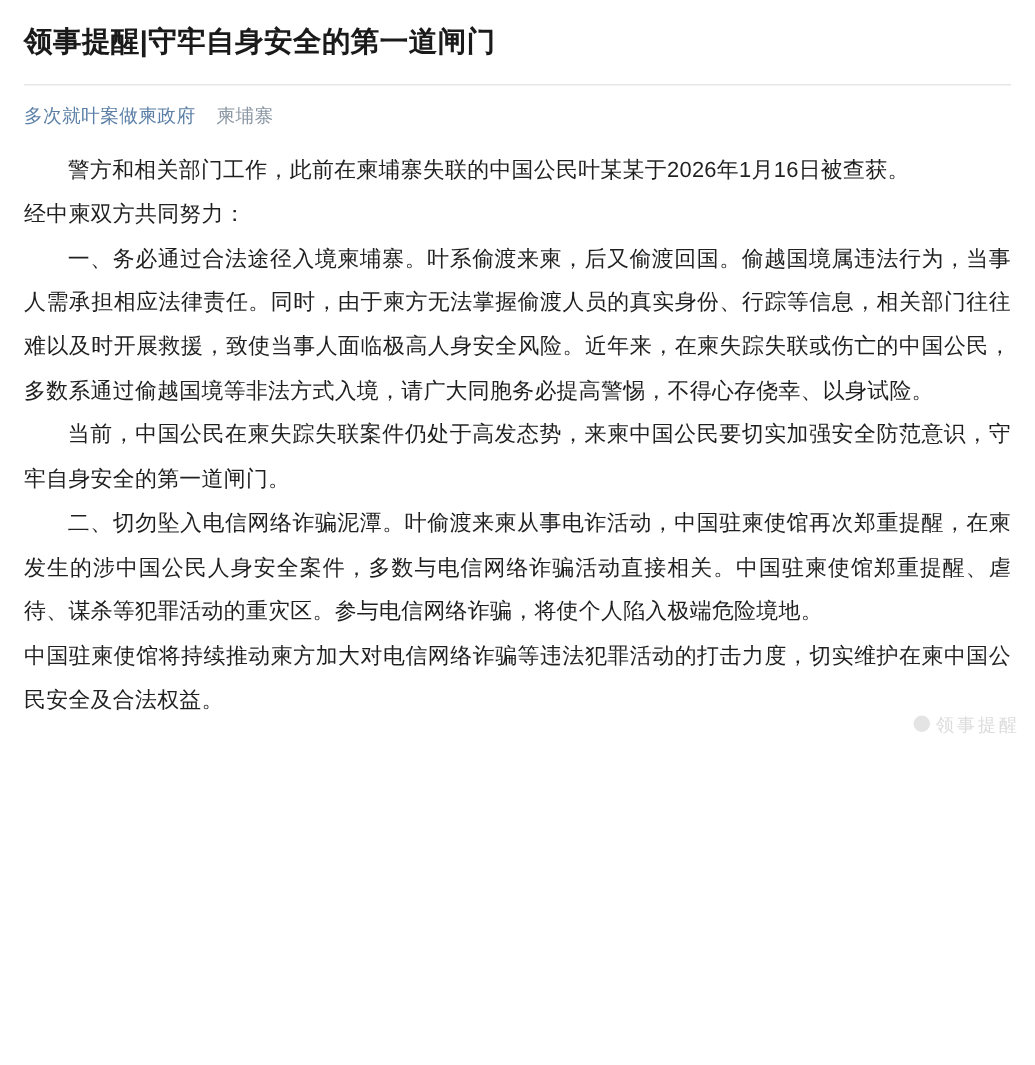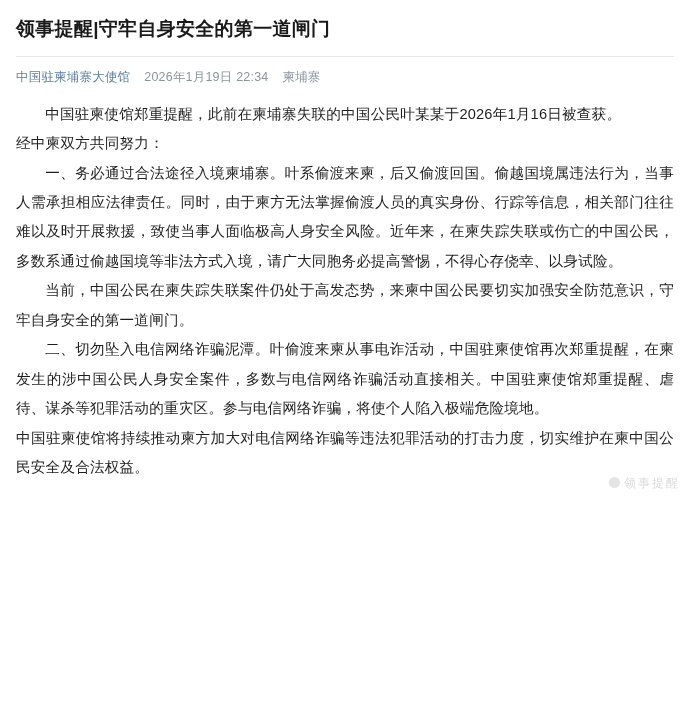--- a/index.html
+++ b/index.html
@@ -89,27 +89,26 @@
 </head>
 <body>
 
 <div class="page">
 
   <h1 class="headline">领事提醒|守牢自身安全的第一道闸门</h1>
 
   <div class="rule"></div>
 
   <div class="meta">
-    <span class="source">中国驻柬埔寨大使馆</span>
-    <span class="date">2026年1月19日 22:34</span>
+    <span class="source">多次就叶案做柬政府</span>
     <span class="loc">柬埔寨</span>
   </div>
 
   <div class="article">
-    <p>中国驻柬使馆郑重提醒，此前在柬埔寨失联的中国公民叶某某于2026年1月16日被查获。</p>
+    <p>警方和相关部门工作，此前在柬埔寨失联的中国公民叶某某于2026年1月16日被查获。</p>
     <p class="noindent">经中柬双方共同努力：</p>
     <p>一、务必通过合法途径入境柬埔寨。叶系偷渡来柬，后又偷渡回国。偷越国境属违法行为，当事人需承担相应法律责任。同时，由于柬方无法掌握偷渡人员的真实身份、行踪等信息，相关部门往往难以及时开展救援，致使当事人面临极高人身安全风险。近年来，在柬失踪失联或伤亡的中国公民，多数系通过偷越国境等非法方式入境，请广大同胞务必提高警惕，不得心存侥幸、以身试险。</p>
     <p>当前，中国公民在柬失踪失联案件仍处于高发态势，来柬中国公民要切实加强安全防范意识，守牢自身安全的第一道闸门。</p>
     <p>二、切勿坠入电信网络诈骗泥潭。叶偷渡来柬从事电诈活动，中国驻柬使馆再次郑重提醒，在柬发生的涉中国公民人身安全案件，多数与电信网络诈骗活动直接相关。中国驻柬使馆郑重提醒、虐待、谋杀等犯罪活动的重灾区。参与电信网络诈骗，将使个人陷入极端危险境地。</p>
     <p class="noindent">中国驻柬使馆将持续推动柬方加大对电信网络诈骗等违法犯罪活动的打击力度，切实维护在柬中国公民安全及合法权益。</p>
   </div>
 
   <div class="watermark">
     <span class="wm-dot"></span><span>领事提醒</span>
   </div>

